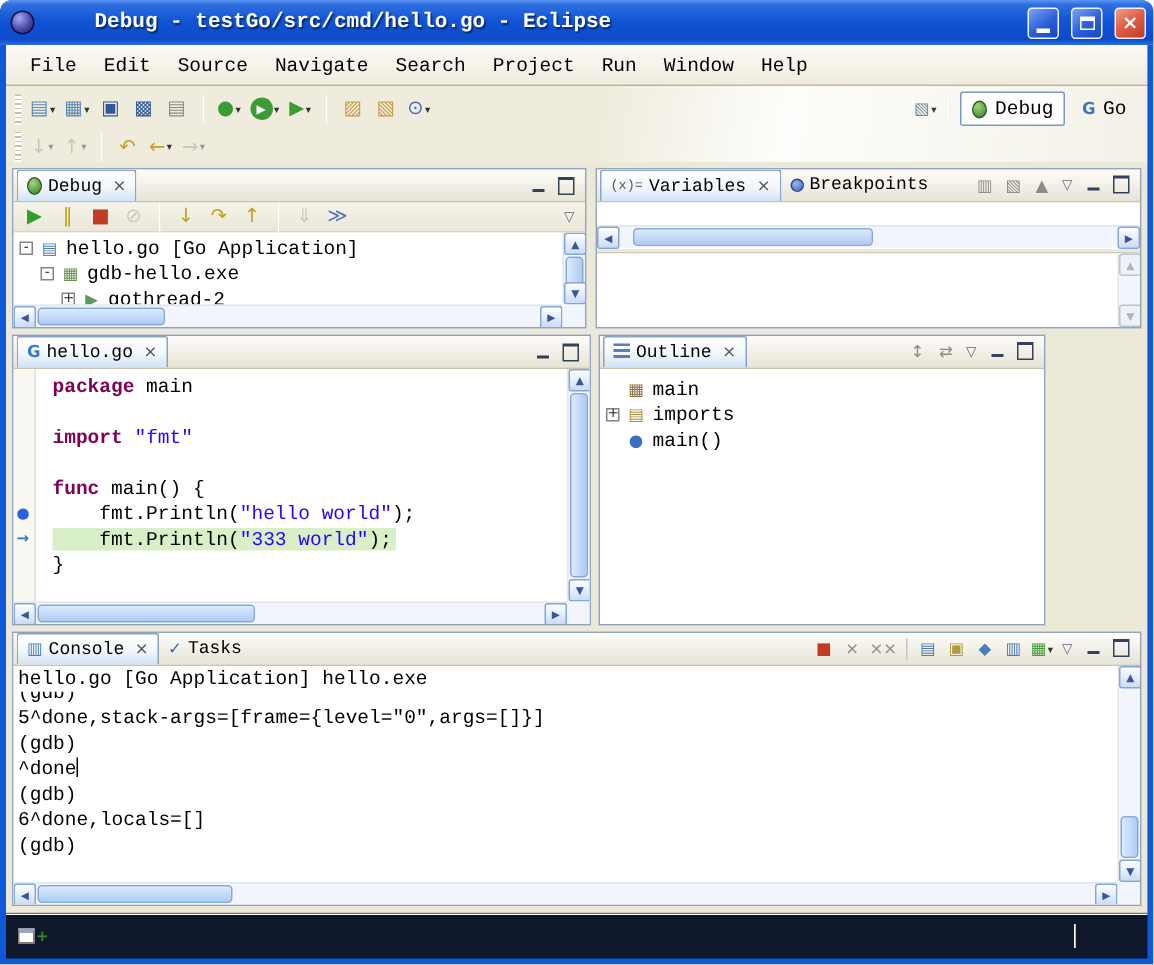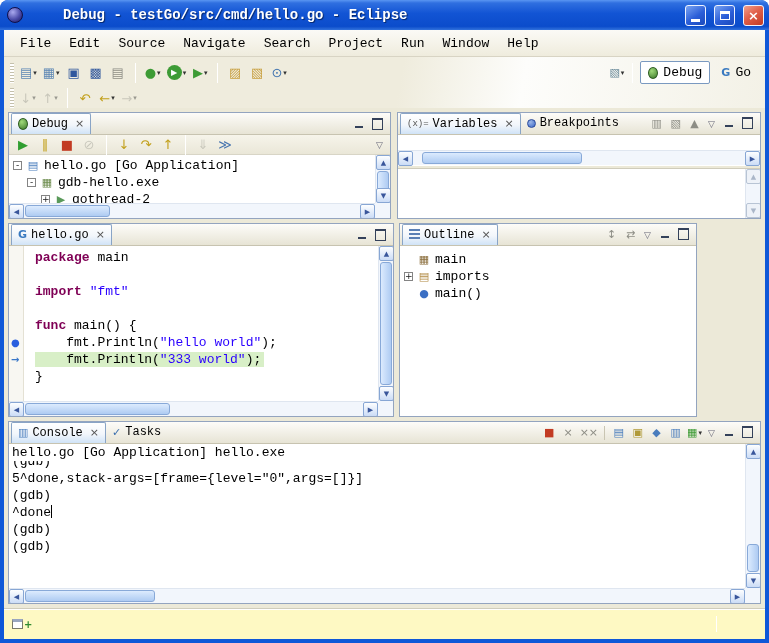--- a/index.html
+++ b/index.html
@@ -18,21 +18,21 @@
     text-shadow:1px 1px 1px rgba(0,20,60,.7);margin-left:34px; }
   .tb-btn { width:21px; height:21px; border-radius:3px; border:1px solid #eef3ff; margin-left:2px; flex:none;
     display:flex; align-items:center; justify-content:center; color:#fff; font-weight:bold; font-size:13px;
     font-family:"DejaVu Sans",sans-serif; }
   .tb-btn.min, .tb-btn.max { background:linear-gradient(145deg,#7aa4f2,#2b5ed8 55%,#1a49bc); }
   .tb-btn.close { background:linear-gradient(145deg,#f2a08c,#e1604a 45%,#c23b23); }
   .tb-btn.min i { display:block; width:9px; height:3px; background:#fff; margin-top:10px; }
   .tb-btn.max i { display:block; width:10px; height:9px; border:1px solid #fff; border-top:3px solid #fff; }
 
   
-  .client { position:absolute; top:30px; left:4px; right:4px; bottom:4px; background:#fef9c3;
+  .client { position:absolute; top:30px; left:4px; right:4px; bottom:4px; background:#0f172a;
     display:flex; flex-direction:column; }
 
   .menubar { height:27px; flex:none; display:flex; align-items:center; gap:2px; padding-left:8px;
     background:linear-gradient(#fbfaf6,#efecdd); border-bottom:1px solid #d8d4c4; }
   .menu-item { padding:3px 8px; cursor:default; }
 
   .toolbars { height:51px; flex:none;
     background:linear-gradient(100deg,#efecdd 52%,#fdfdfb 68%,#f3f1e6 100%); }
   .toolbar1 { height:31px; display:flex; align-items:center; padding:2px 6px 2px 4px; }
   .toolbar2 { height:20px; display:flex; align-items:center; padding:0 4px; }
@@ -527,20 +527,21 @@
           </div>
         </div>
         <div class="console-main">
           <div class="procline">hello.go [Go Application] hello.exe</div>
           <div id="console-output" class="conout">
               <div class="cline">(gdb)</div>
               <div class="cline">5^done,stack-args=[frame={level="0",args=[]}]</div>
               <div class="cline">(gdb)</div>
               <div class="cline">^done<span class="caret"></span></div>
               <div class="cline">(gdb)</div>
+              <div class="cline">6^done,locals=[]</div>
               <div class="cline">(gdb)</div>
             </div>
           <div class="vscroll">
             <span class="sb-btn" style="top:0;left:0">▲</span>
             <span class="sb-thumb" style="bottom:16px;height:28px"></span>
             <span class="sb-btn" style="bottom:0;left:0">▼</span>
           </div>
           <div class="hscroll">
             <span class="sb-btn" style="left:0;top:0">◀</span>
             <span class="sb-thumb h" style="left:16px;width:130px"></span>

